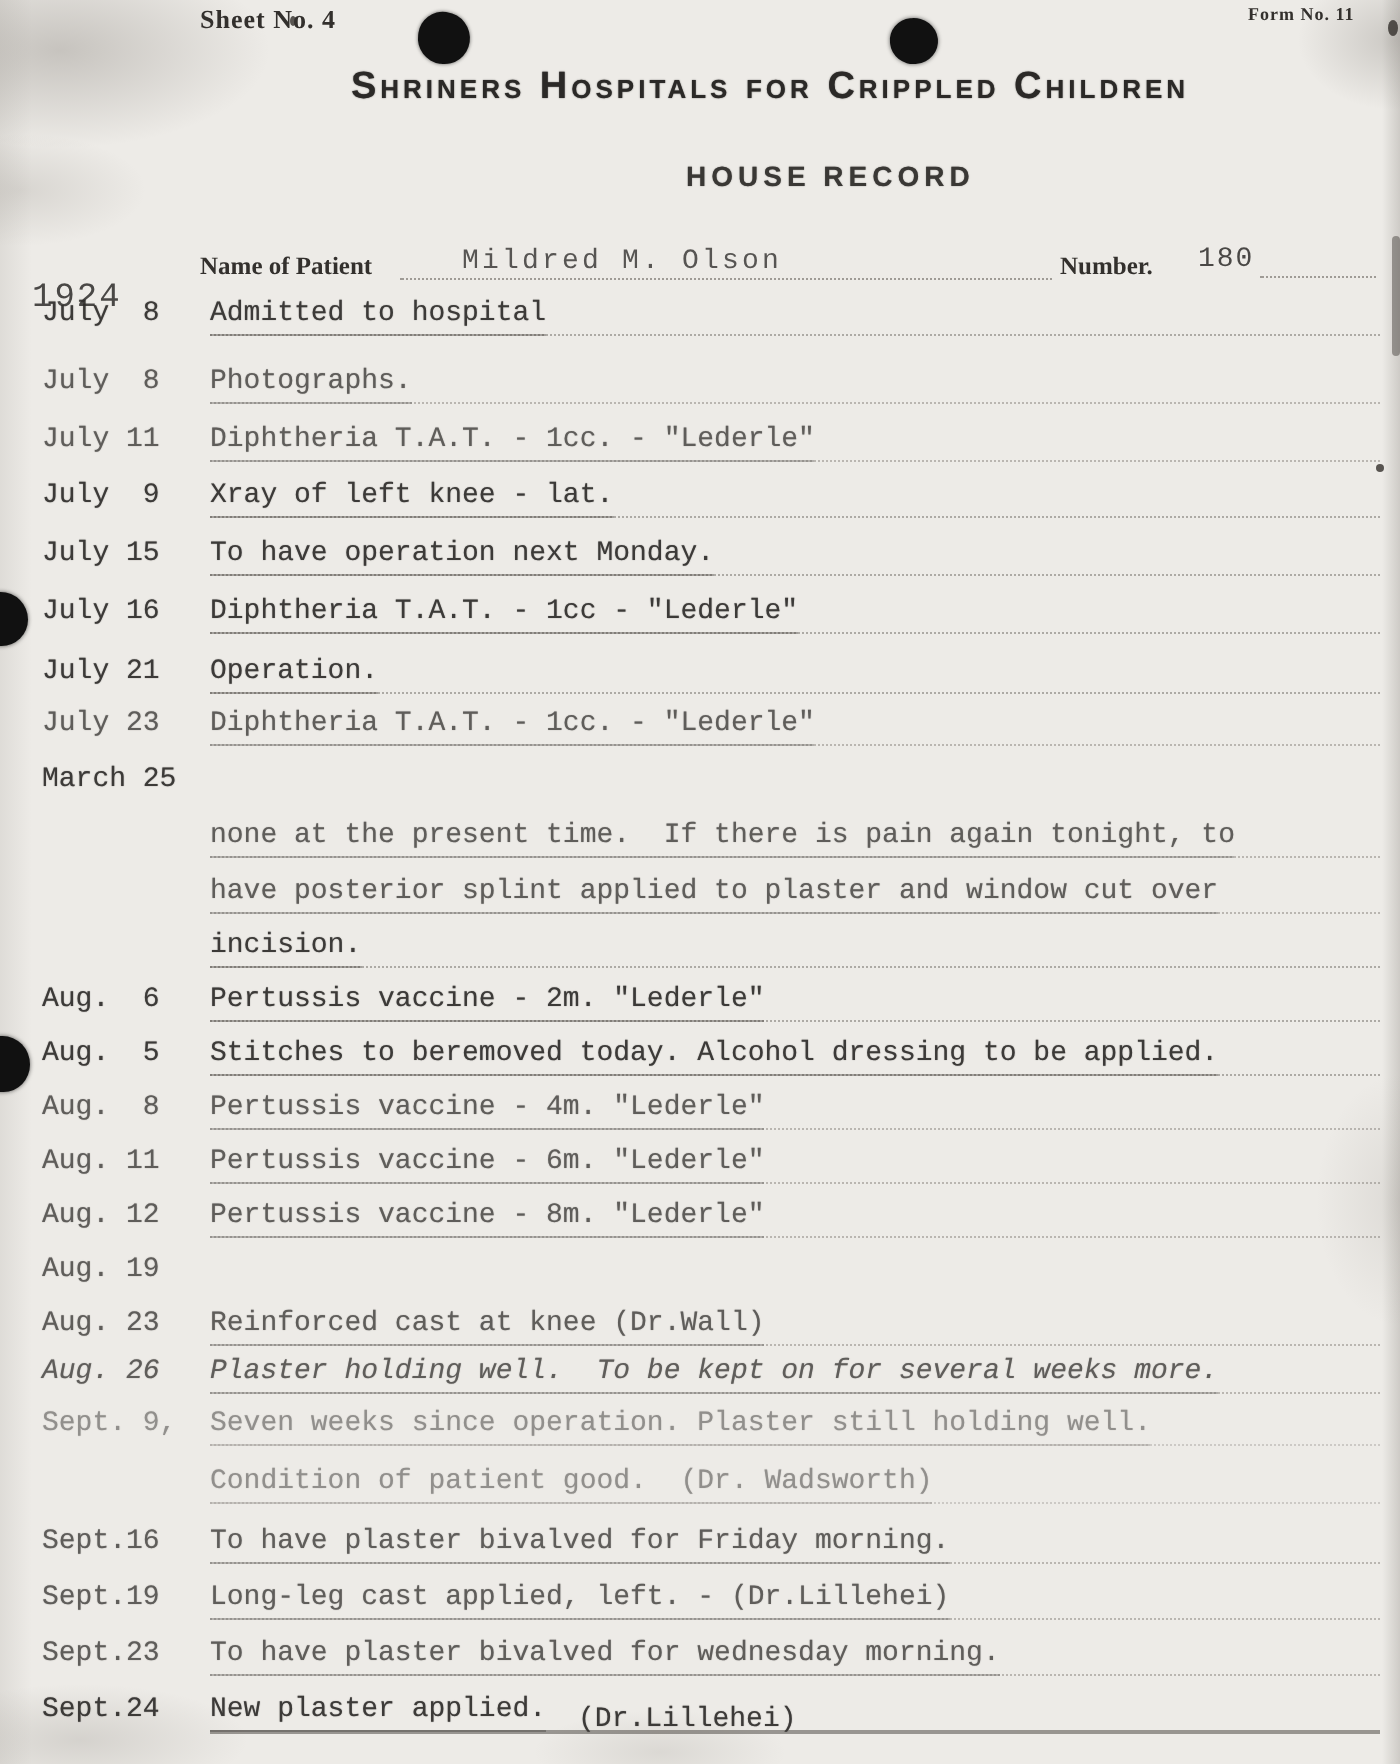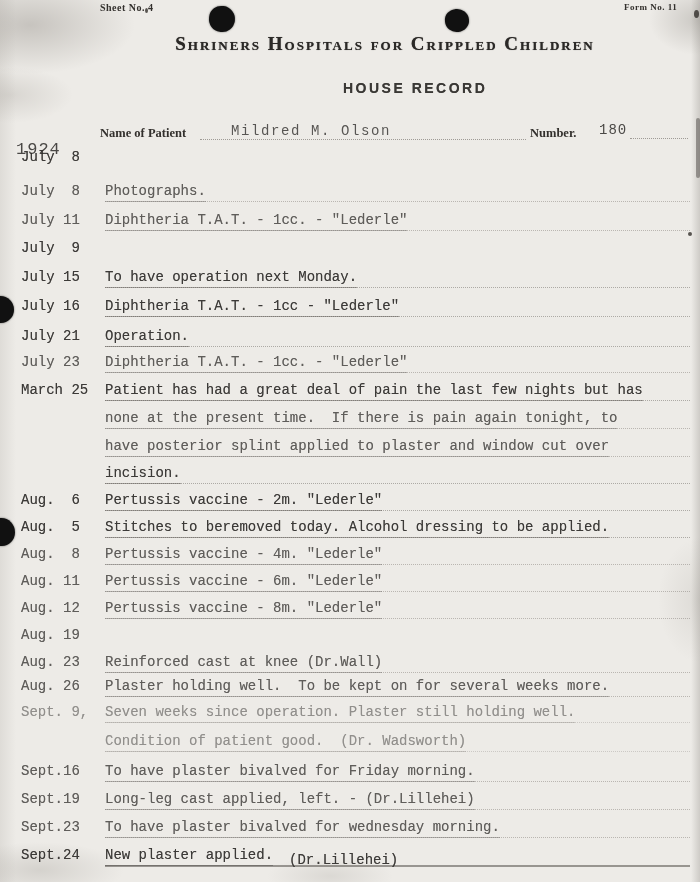--- a/index.html
+++ b/index.html
@@ -27,25 +27,25 @@
     background:rgba(60,56,50,.45);border-radius:2px;pointer-events:none;
   }
   .hole{position:absolute;background:#111;border-radius:48% 52% 50% 50%;box-shadow:0 0 2px rgba(0,0,0,.6);}
   .hole.t1{left:209px;top:6px;width:26px;height:26px;transform:rotate(8deg);}
   .hole.t2{left:445px;top:9px;width:24px;height:23px;transform:rotate(-6deg);}
   .hole.l1{left:-13px;top:296px;width:27px;height:27px;}
   .hole.l2{left:-12px;top:518px;width:27px;height:28px;}
   .speck{position:absolute;background:rgba(50,46,42,.8);border-radius:50%;}
 
   .print-label{font-family:"Liberation Serif","DejaVu Serif",serif;font-weight:bold;color:#33302d;}
-  .sheet-no{position:absolute;left:100px;top:2px;font-size:10px;letter-spacing:.5px;}
+  .sheet-no{position:absolute;left:100px;top:2px;font-size:13px;letter-spacing:.5px;}
   .form-no{position:absolute;left:624px;top:2px;font-size:9px;letter-spacing:.5px;}
   .hospital-title{
     position:absolute;left:150px;top:33px;width:470px;text-align:center;
-    font-family:Liberation Serif, serif;
+    font-family:Liberation Sans, sans-serif;
     font-variant:small-caps;font-weight:bold;font-size:19px;letter-spacing:2px;
     color:#2b2927;text-shadow:0 0 .7px rgba(43,41,39,.8);
   }
   .record-title{
     position:absolute;left:326px;top:80px;
     font-family:"Liberation Sans","DejaVu Sans",sans-serif;
     font-weight:bold;font-size:14px;letter-spacing:2.5px;color:#3a3835;
     text-shadow:0 0 .6px rgba(58,56,53,.7);
     padding-left:17px;
   }
@@ -100,51 +100,52 @@
   <div class="patient-name">Mildred M. Olson</div>
   <div class="print-label number-label">Number.</div>
   <div class="patient-number">180</div>
   <div class="dotline dl-number"></div>
 
   <div class="year">1924</div>
 
   <div id="rows">
       <div class="row tone-dark" style="top: 148px;">
         <span class="date">July  8</span>
+        <span class="entry"><span class="txt">Admitted to hospital</span></span>
       </div>
       <div class="row tone-norm" style="top: 182px;">
         <span class="date">July  8</span>
         <span class="entry"><span class="txt">Photographs.</span></span>
       </div>
       <div class="row tone-norm" style="top: 211px;">
         <span class="date">July 11</span>
         <span class="entry"><span class="txt">Diphtheria T.A.T. - 1cc. - "Lederle"</span></span>
       </div>
       <div class="row tone-dark" style="top: 239px;">
         <span class="date">July  9</span>
+        <span class="entry"><span class="txt">Xray of left knee - lat.</span></span>
       </div>
       <div class="row tone-dark" style="top: 268px;">
         <span class="date">July 15</span>
         <span class="entry"><span class="txt">To have operation next Monday.</span></span>
       </div>
       <div class="row tone-dark" style="top: 297px;">
         <span class="date">July 16</span>
         <span class="entry"><span class="txt">Diphtheria T.A.T. - 1cc - "Lederle"</span></span>
       </div>
       <div class="row tone-dark" style="top: 327px;">
         <span class="date">July 21</span>
         <span class="entry"><span class="txt">Operation.</span></span>
       </div>
       <div class="row tone-norm" style="top: 353px;">
         <span class="date">July 23</span>
         <span class="entry"><span class="txt">Diphtheria T.A.T. - 1cc. - "Lederle"</span></span>
       </div>
       <div class="row tone-dark" style="top: 381px;">
         <span class="date">March 25</span>
-        <span class="entry"><span class="txt">Patient has had a great deal of pain the last few nights but has</span></span>
       </div>
       <div class="row tone-norm" style="top: 409px;">
         <span class="date"></span>
         <span class="entry"><span class="txt">none at the present time.  If there is pain again tonight, to</span></span>
       </div>
       <div class="row tone-norm" style="top: 437px;">
         <span class="date"></span>
         <span class="entry"><span class="txt">have posterior splint applied to plaster and window cut over</span></span>
       </div>
       <div class="row tone-dark" style="top: 464px;">
@@ -171,21 +172,21 @@
         <span class="date">Aug. 12</span>
         <span class="entry"><span class="txt">Pertussis vaccine - 8m. "Lederle"</span></span>
       </div>
       <div class="row tone-norm" style="top: 626px;">
         <span class="date">Aug. 19</span>
       </div>
       <div class="row tone-norm" style="top: 653px;">
         <span class="date">Aug. 23</span>
         <span class="entry"><span class="txt">Reinforced cast at knee (Dr.Wall)</span></span>
       </div>
-      <div class="row tone-norm" style="top: 677px;">
+      <div class="row tone-norm" style="top: 677px; font-style: italic;">
         <span class="date">Aug. 26</span>
         <span class="entry"><span class="txt">Plaster holding well.  To be kept on for several weeks more.</span></span>
       </div>
       <div class="row tone-faint" style="top: 703px;">
         <span class="date">Sept. 9,</span>
         <span class="entry"><span class="txt">Seven weeks since operation. Plaster still holding well.</span></span>
       </div>
       <div class="row tone-faint" style="top: 732px;">
         <span class="date"></span>
         <span class="entry"><span class="txt">Condition of patient good.  (Dr. Wadsworth)</span></span>

